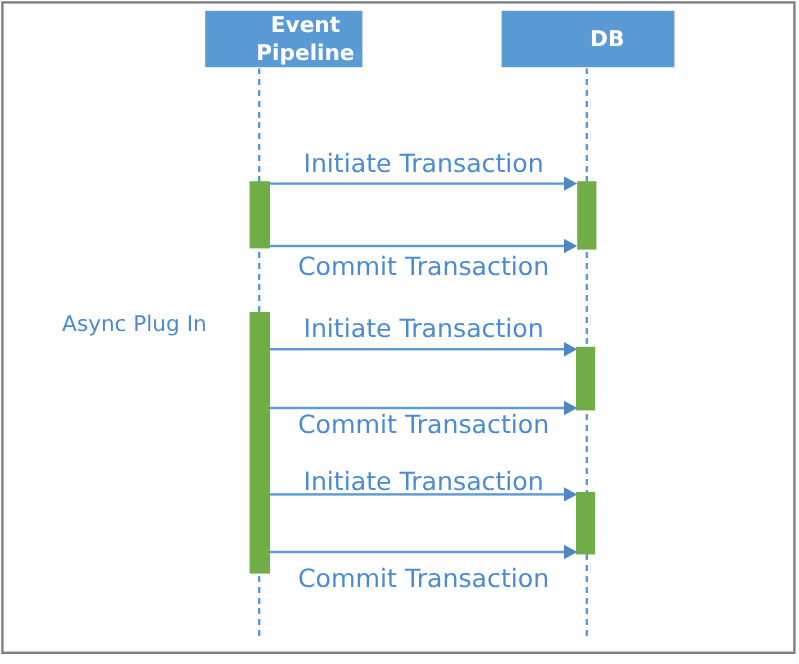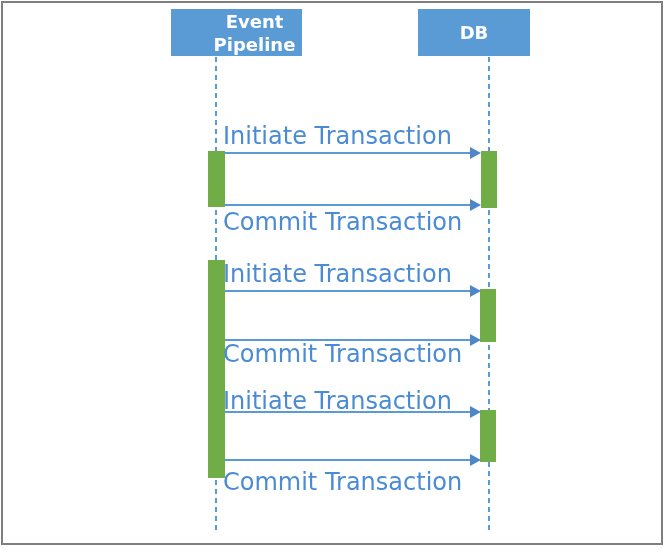--- a/index.html
+++ b/index.html
@@ -29,21 +29,21 @@
     color: var(--header_text, #ffffff);
     font-weight: bold;
     font-size: 18px;
     line-height: 23px;
     text-align: center;
     display: flex;
     flex-direction: column;
     justify-content: center;
   }
   .head-ep { left: 171px; top: 9px; width: 95px; height: 47px; padding-left: 36px; }
-  .head-db { left: 418px; top: 9px; width: 112px; height: 47px; }
+  .head-db { left: 418px; top: 9px; width: 112px; height: 47px; padding-left: 32px; }
   .lifeline {
     position: absolute;
     width: 2px;
     top: 57px;
     height: 475px;
     background: repeating-linear-gradient(
       to bottom,
       var(--accent_blue, #5b9bd5) 0px, var(--accent_blue, #5b9bd5) 5px,
       transparent 5px, transparent 9px);
   }
@@ -83,22 +83,22 @@
   .a1 { top: 147px; }
   .a2 { top: 199px; }
   .a3 { top: 285px; }
   .a4 { top: 334px; }
   .a5 { top: 406px; }
   .a6 { top: 454px; }
   .msg-label {
     position: absolute;
     left: 223px;
     width: 260px;
-    text-align: left;
-    font-size: 24px;
+    text-align: center;
+    font-size: 21px;
     line-height: 22px;
     color: var(--text_blue, #4a8bd4);
     white-space: nowrap;
   }
   .l1 { top: 125px; }
   .l2 { top: 211px; }
   .l3 { top: 263px; }
   .l4 { top: 343px; }
   .l5 { top: 390px; }
   .l6 { top: 471px; }
@@ -164,14 +164,17 @@
     <span class="tri"></span>
   </div>
 
   <div class="msg-label l1">Initiate Transaction</div>
   <div class="msg-label l2">Commit Transaction</div>
   <div class="msg-label l3">Initiate Transaction</div>
   <div class="msg-label l4">Commit Transaction</div>
   <div class="msg-label l5">Initiate Transaction</div>
   <div class="msg-label l6">Commit Transaction</div>
 
+  <div class="annotation ann-2">
+    <div>Async Plug In</div>
+  </div>
 
 </div>
 
 </body></html>

